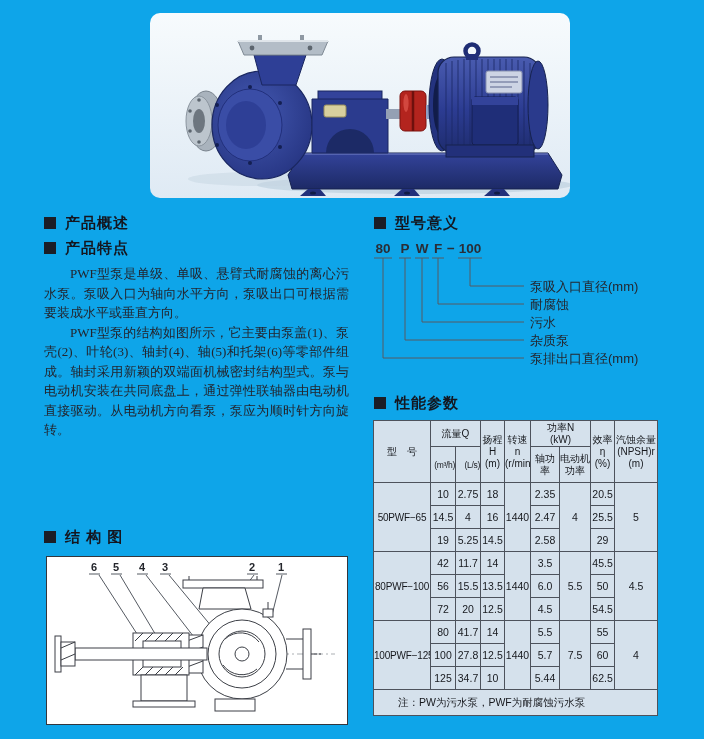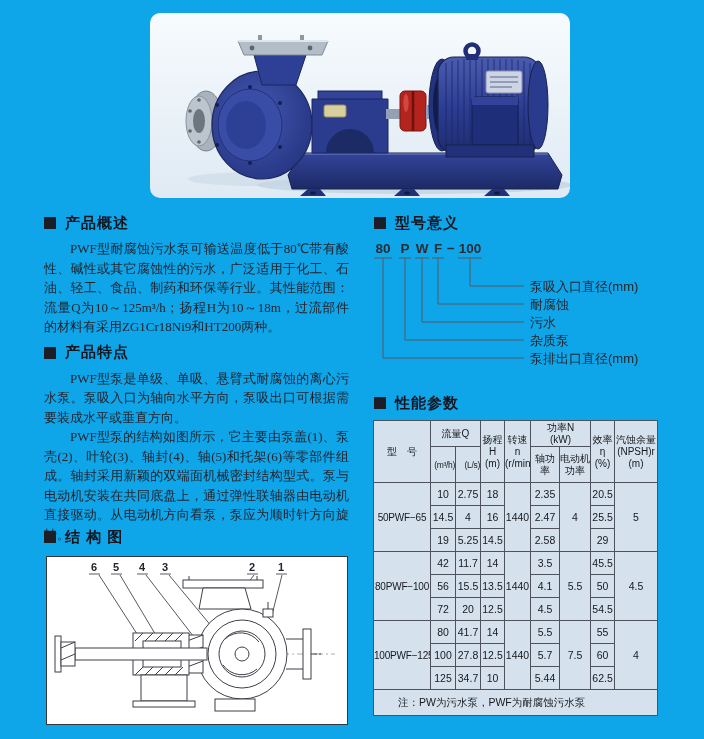--- a/index.html
+++ b/index.html
@@ -175,21 +175,20 @@
         <rect x="296" y="132" width="88" height="12" fill="#22307a" stroke="#16224f"></rect>
       </g>
     </svg>
   </div>
 
   <div class="col-left">
     <div class="sec-h">
       <span class="bullet"></span>
       <span class="sec-title">产品概述</span>
     </div>
-    <p class="body-p">PWF型耐腐蚀污水泵可输送温度低于80℃带有酸性、碱性或其它腐蚀性的污水，广泛适用于化工、石油、轻工、食品、制药和环保等行业。其性能范围：流量Q为10～125m³/h；扬程H为10～18m，过流部件的材料有采用ZG1Cr18Ni9和HT200两种。</p>
 
     <div class="sec-h mt">
       <span class="bullet"></span>
       <span class="sec-title">产品特点</span>
     </div>
     <p class="body-p">PWF型泵是单级、单吸、悬臂式耐腐蚀的离心污水泵。泵吸入口为轴向水平方向，泵吸出口可根据需要装成水平或垂直方向。</p>
     <p class="body-p" style="margin-top:0;">PWF型泵的结构如图所示，它主要由泵盖(1)、泵壳(2)、叶轮(3)、轴封(4)、轴(5)和托架(6)等零部件组成。轴封采用新颖的双端面机械密封结构型式。泵与电动机安装在共同底盘上，通过弹性联轴器由电动机直接驱动。从电动机方向看泵，泵应为顺时针方向旋转。</p>
 
     <div class="sec-h h-structure">
       <span class="bullet"></span>
@@ -395,21 +394,21 @@
           <td rowspan="3">1440</td>
           <td>3.5</td>
           <td rowspan="3">5.5</td>
           <td>45.5</td>
           <td rowspan="3">4.5</td>
         </tr>
         <tr>
           <td>56</td>
           <td>15.5</td>
           <td>13.5</td>
-          <td>4.1</td>
+          <td>6.0</td>
           <td>50</td>
         </tr>
         <tr>
           <td>72</td>
           <td>20</td>
           <td>12.5</td>
           <td>4.5</td>
           <td>54.5</td>
         </tr>
 

